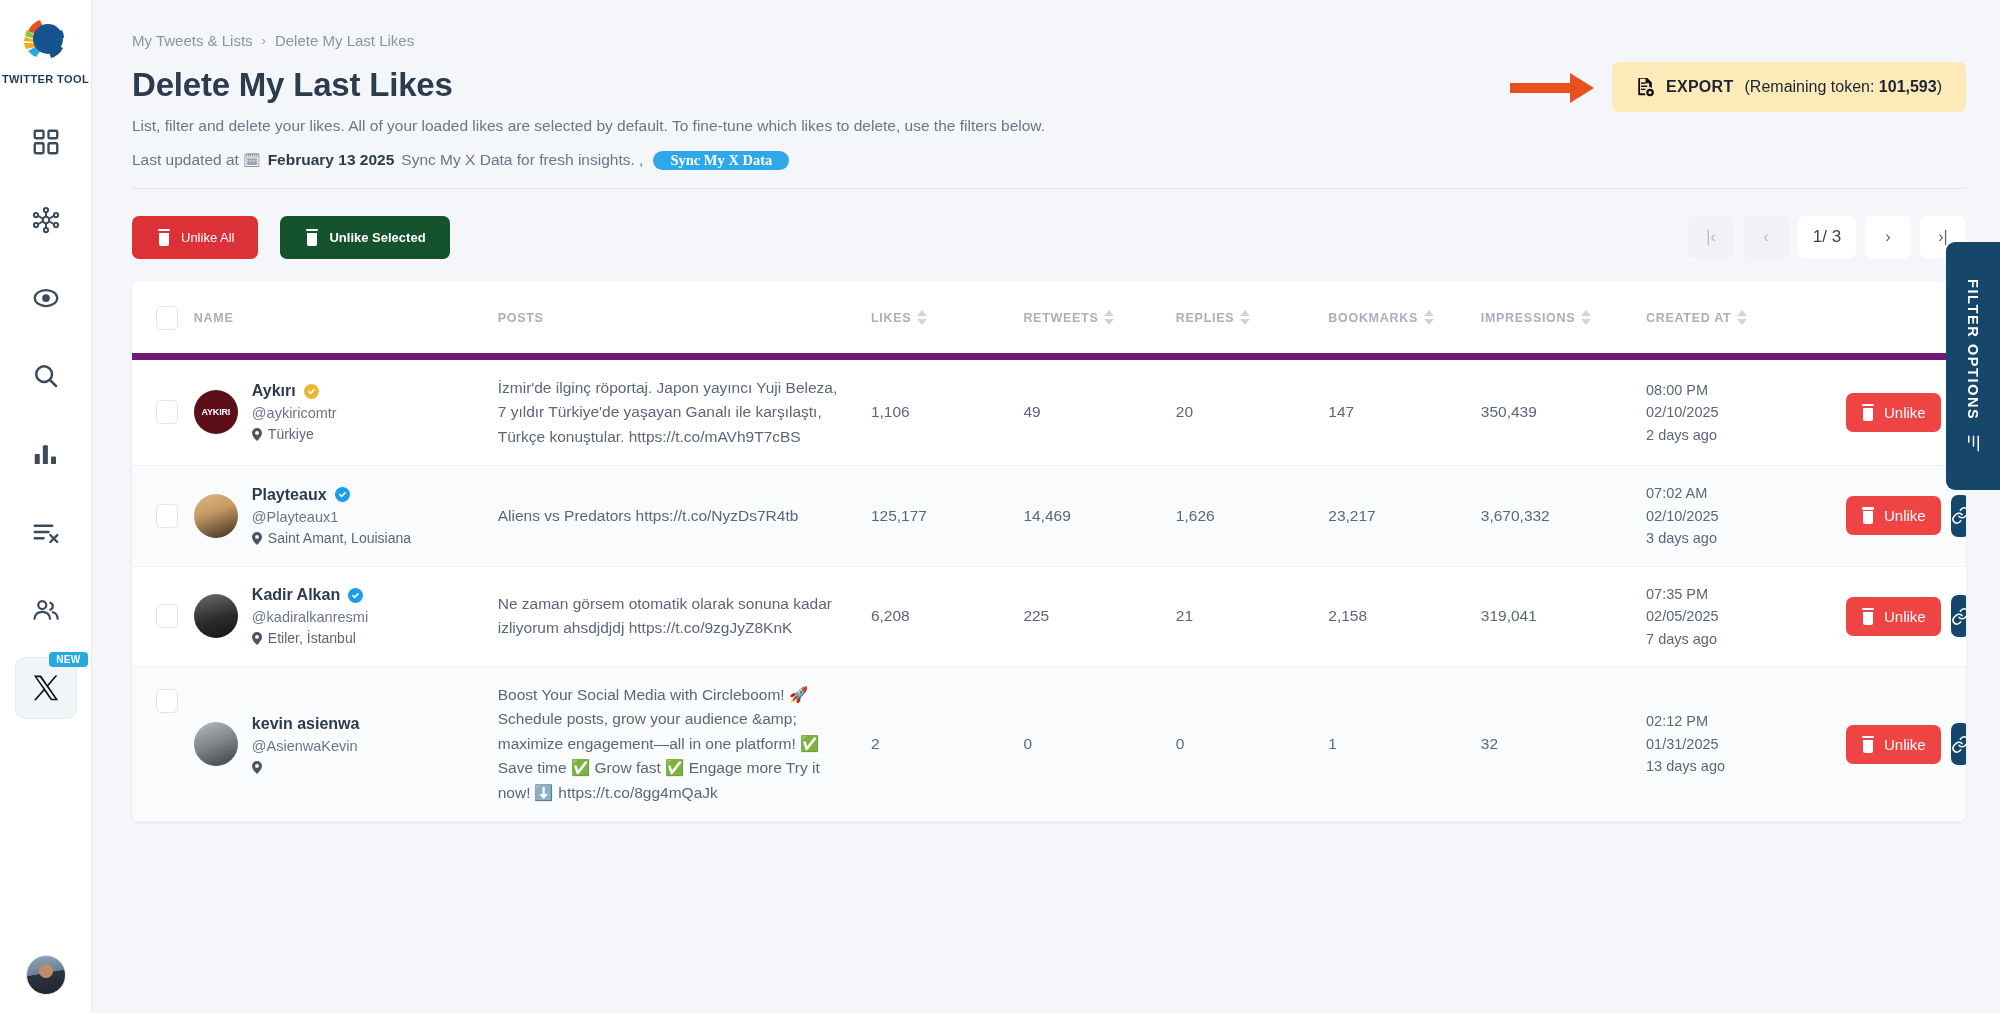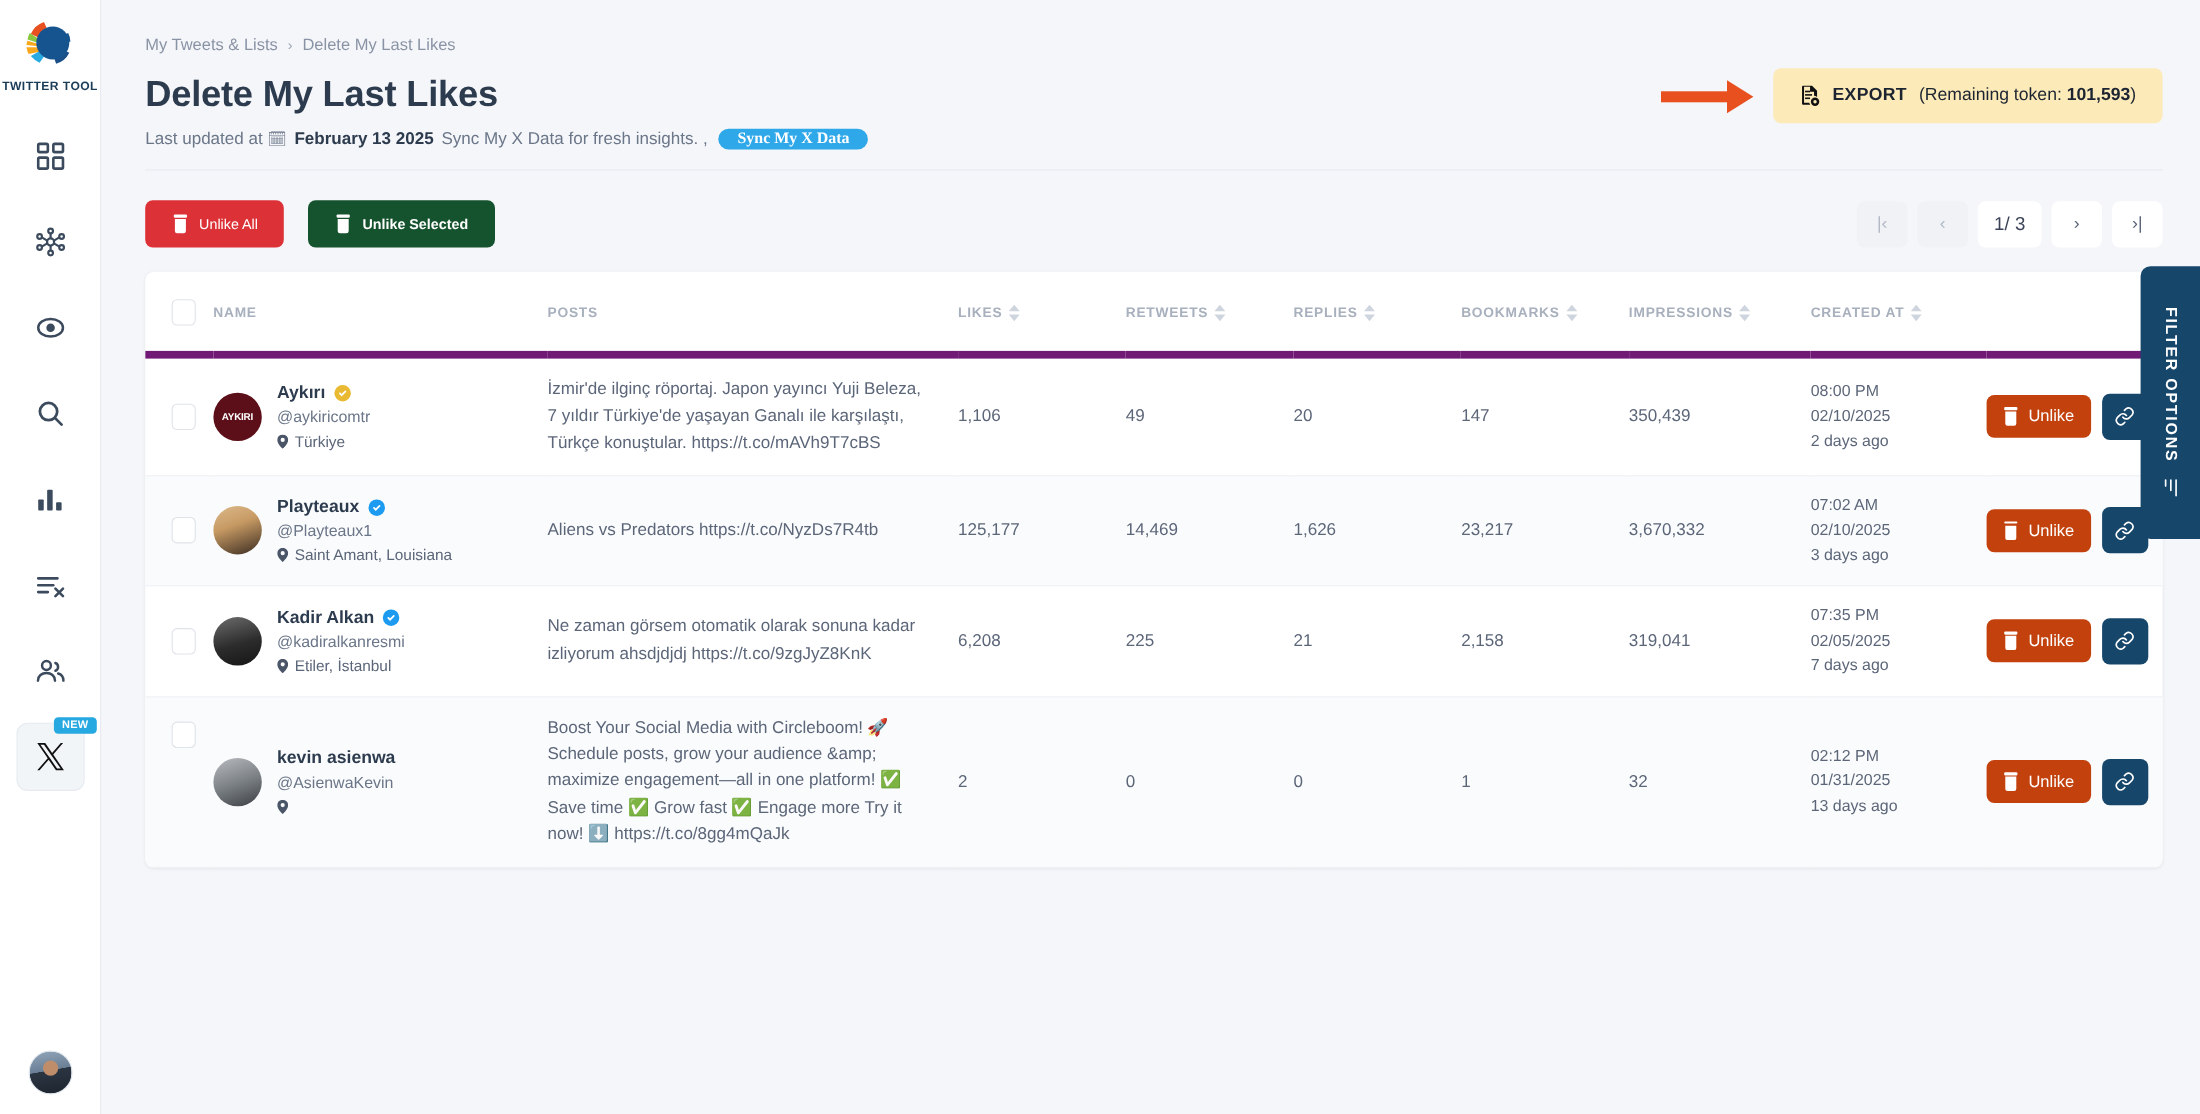--- a/index.html
+++ b/index.html
@@ -172,23 +172,23 @@
   .verif svg { width: 9px; height: 9px; }
   .u-handle { font-size: 14.5px; color: #6b7689; }
   .u-loc { display: flex; align-items: flex-start; gap: 6px; font-size: 14px; color: #5c6679; }
   .pin { flex: 0 0 10px; margin-top: 2px; }
 
   .post { font-size: 15.5px; color: #5c6679; line-height: 1.58; padding-right: 26px; word-wrap: break-word; }
   .num { font-size: 15.5px; color: #5c6679; }
   .date { font-size: 14.5px; color: #5c6679; line-height: 1.55; }
   .acts { display: flex; align-items: center; gap: 10px; }
   .btn-unlike-row {
-    display: flex; align-items: center; gap: 8px; background: #c2410c; color: #fff;
+    display: flex; align-items: center; gap: 8px; background: #ef4444; color: #fff;
     border: none; border-radius: 7px; padding: 11px 15px; font-family: inherit;
-    font-size: 15px; cursor: pointer;
+    font-size: 15px; cursor: pointer; margin-left: 40px;
   }
   .btn-link {
     width: 42px; height: 42px; background: #17466b; border: none; border-radius: 7px;
     display: flex; align-items: center; justify-content: center; cursor: pointer;
   }
 
   
   .filter-tab {
     position: absolute; right: 0; top: 242px; width: 54px; height: 248px;
     background: #17466b; border-radius: 9px 0 0 9px;
@@ -289,20 +289,21 @@
 
   <main class="main">
 
     <div class="breadcrumb">
       <span class="crumb">My Tweets &amp; Lists</span>
       <span class="sep">›</span>
       <span class="crumb">Delete My Last Likes</span>
     </div>
 
     <h1 class="page-title">Delete My Last Likes</h1>
+    <div class="page-desc">List, filter and delete your likes. All of your loaded likes are selected by default. To fine-tune which likes to delete, use the filters below.</div>
 
     <div class="meta-line">
       <span>Last updated at</span>
       <span class="cal">🗓</span>
       <b>February 13 2025</b>
       <span style="margin-left:7px">Sync My X Data for fresh insights. ,</span>
       <button class="sync-btn">Sync My X Data</button>
     </div>
 
     <div class="export-wrap">

